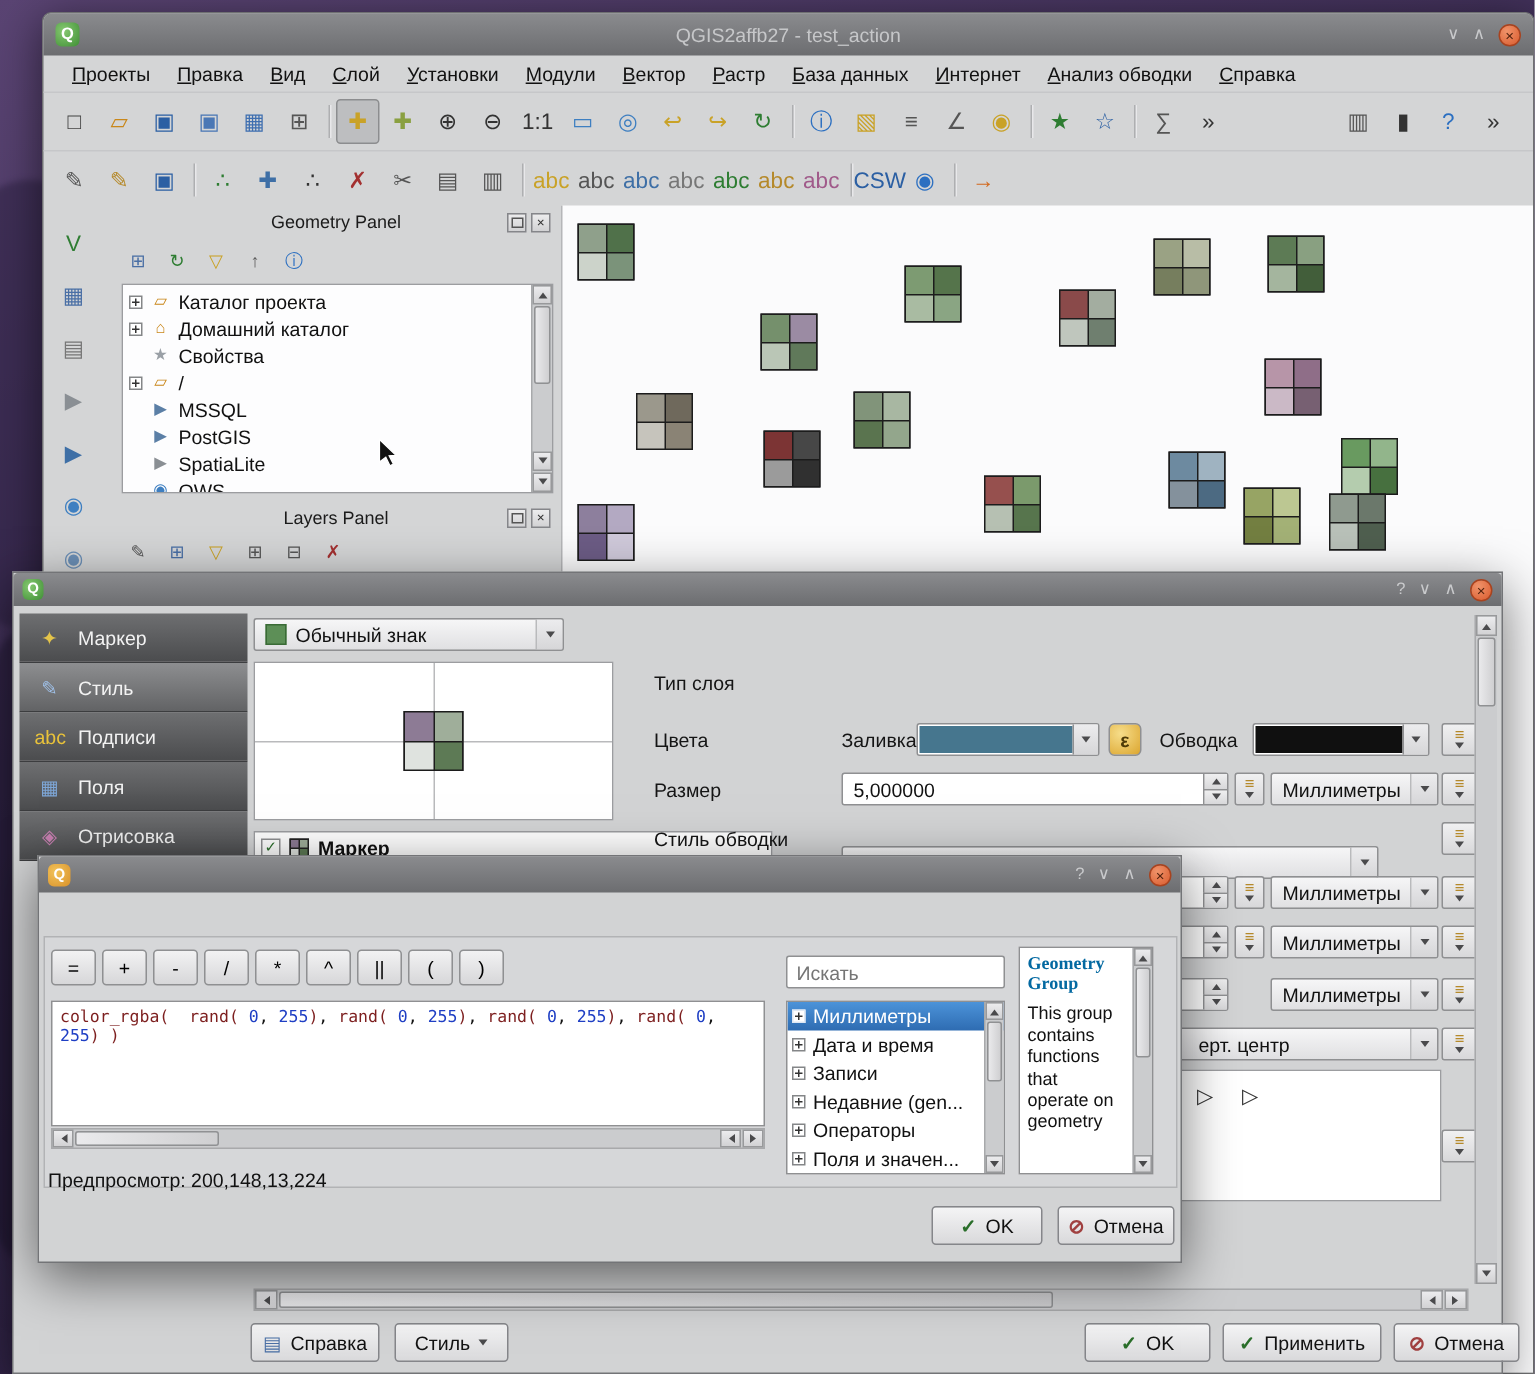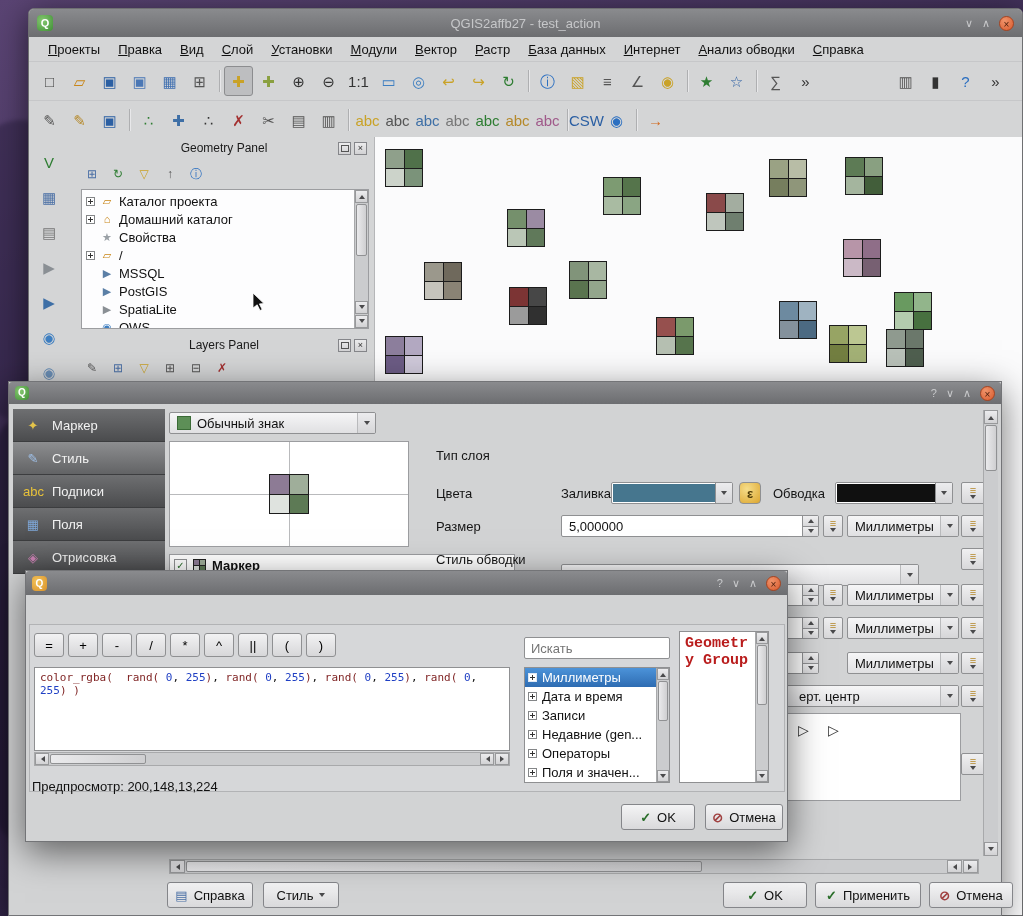--- a/index.html
+++ b/index.html
@@ -1055,22 +1055,23 @@
         </span>
       <span class="sb-thumb" style="left:1px;right:1px;top:13px;height:40px"></span>
       <span class="sb-btn" style="left:0;right:0;bottom:0;height:12px">
           <i class="t t-dn"></i>
         </span>
     </div>
   </div>
 
   <div style="position:absolute;left:653px;top:60px;width:90px;height:152px;background:#fff;border:1px solid #8f9092;box-sizing:border-box;overflow:hidden">
     <div style="padding:4px 16px 4px 5px">
-      <div style="width:64px;font-family:Liberation Mono, monospace;font-size:15px;font-weight:bold;color:#b91c1c;
+      <div style="width:64px;font-family:Liberation Serif, serif;font-size:12px;font-weight:bold;color:#0369a1;
                   line-height:1.1;overflow-wrap:anywhere">Geometry Group</div>
+      <div style="margin-top:6px;width:64px;font-size:12px;line-height:1.2;color:#111">This group contains functions that operate on geometry</div>
     </div>
     <div class="sb-v" style="position:absolute;right:0;top:0;bottom:0;width:13px">
       <span class="sb-btn" style="left:0;right:0;top:0;height:12px">
           <i class="t t-up"></i>
         </span>
       <span class="sb-thumb" style="left:1px;right:1px;top:13px;height:60px"></span>
       <span class="sb-btn" style="left:0;right:0;bottom:0;height:12px">
           <i class="t t-dn"></i>
         </span>
     </div>

